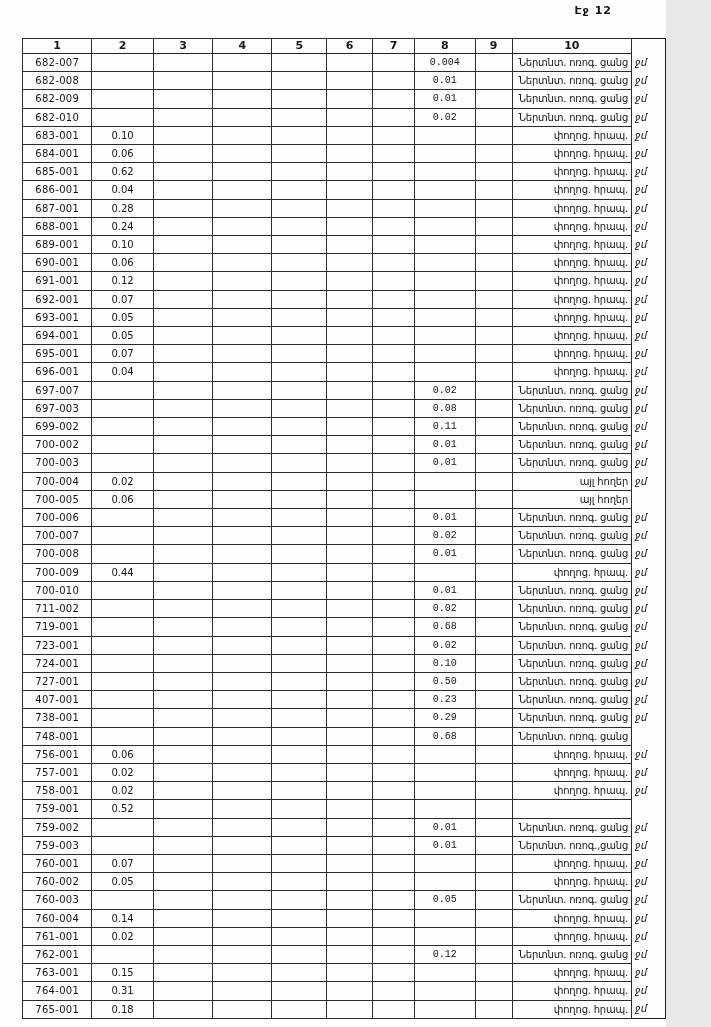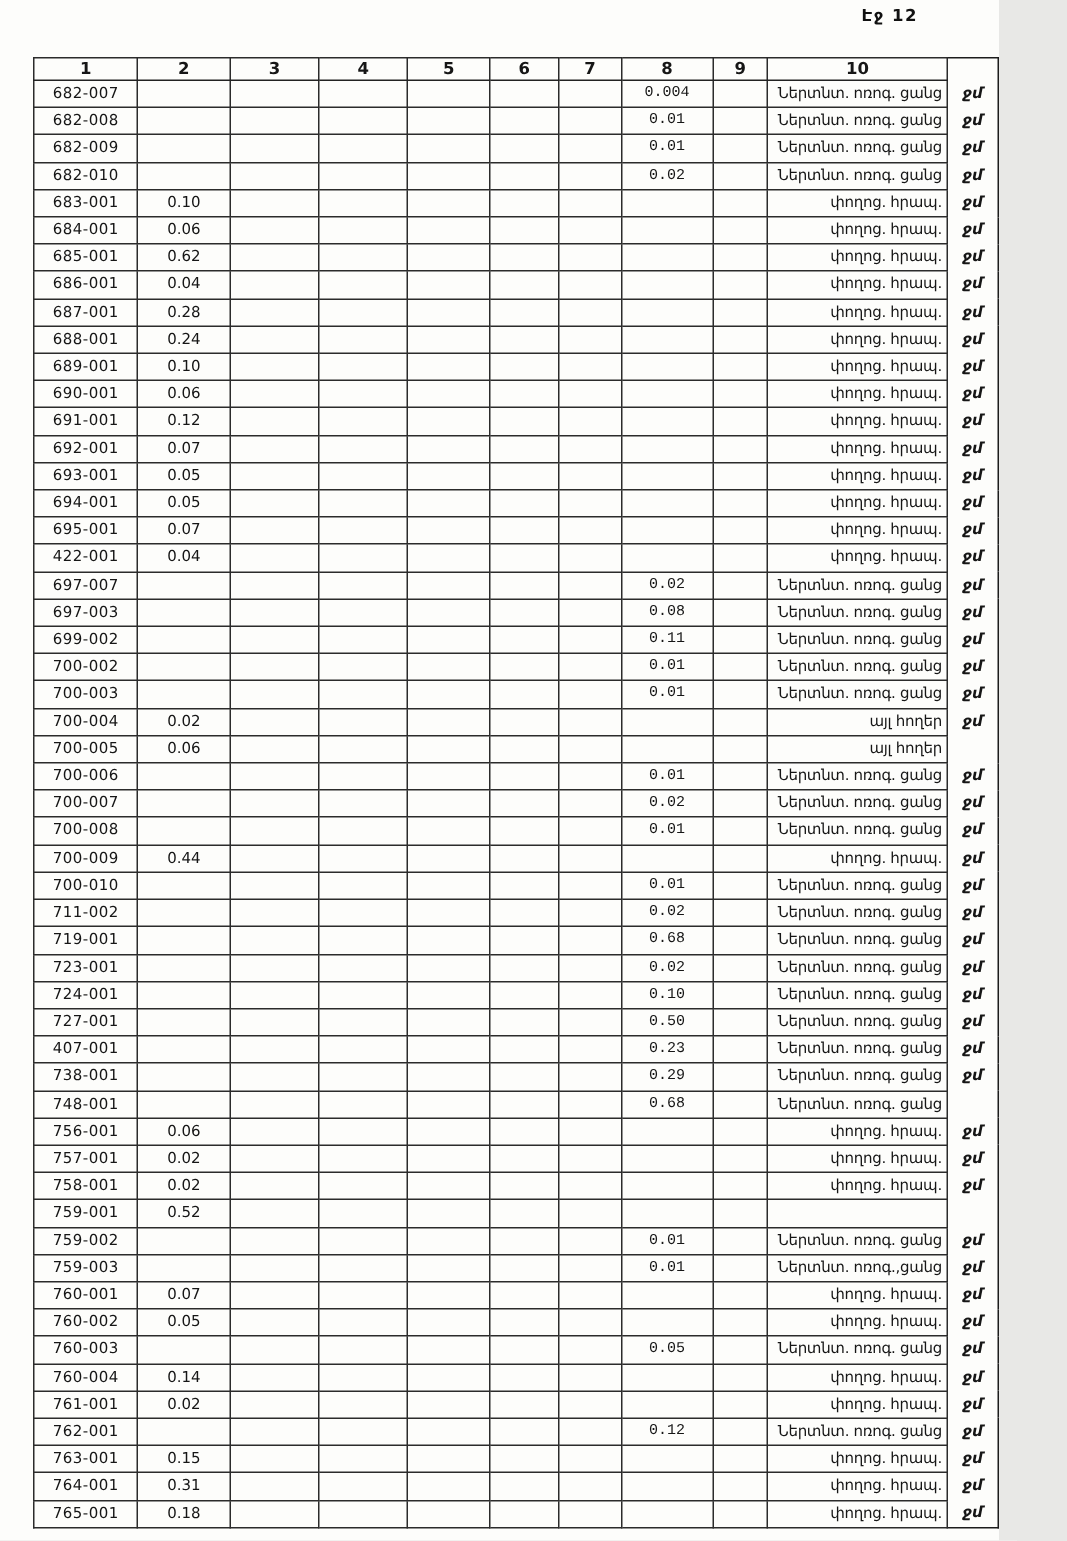--- a/index.html
+++ b/index.html
@@ -54,24 +54,23 @@
   table.doc { border: 1.5px solid #1c1c1c; }
   td.c1 { text-align: center; padding-left: 6px; letter-spacing: 0.3px; }
   td.c2 { text-align: center; }
   td.c8 { text-align: center; font-family: Liberation Mono, monospace; }
   td.c10 { text-align: right; font-size: 9.5px; letter-spacing: -0.2px; padding-left: 4px; }
   td.mm, th.mm {
     border: none !important;
     background: transparent;
     font-size: 8px;
     color: #3a3a3a;
-    text-align: center;
+    text-align: left;
     padding-left: 5px;
     font-style: italic;
-    font-weight: bold;
   }
 </style>
 </head>
 <body>
 
 <div class="page">
 
   <div class="page-label">Էջ 12</div>
 
   <table class="doc">
@@ -319,21 +318,21 @@
           <td class="c4"></td>
           <td class="c5"></td>
           <td class="c6"></td>
           <td class="c7"></td>
           <td class="c8"></td>
           <td class="c9"></td>
           <td class="c10">փողոց. հրապ.</td>
           <td class="mm">ջմ</td>
         </tr>
         <tr>
-          <td class="c1">422-001</td>
+          <td class="c1">696-001</td>
           <td class="c2">0.04</td>
           <td class="c3"></td>
           <td class="c4"></td>
           <td class="c5"></td>
           <td class="c6"></td>
           <td class="c7"></td>
           <td class="c8"></td>
           <td class="c9"></td>
           <td class="c10">փողոց. հրապ.</td>
           <td class="mm">ջմ</td>

